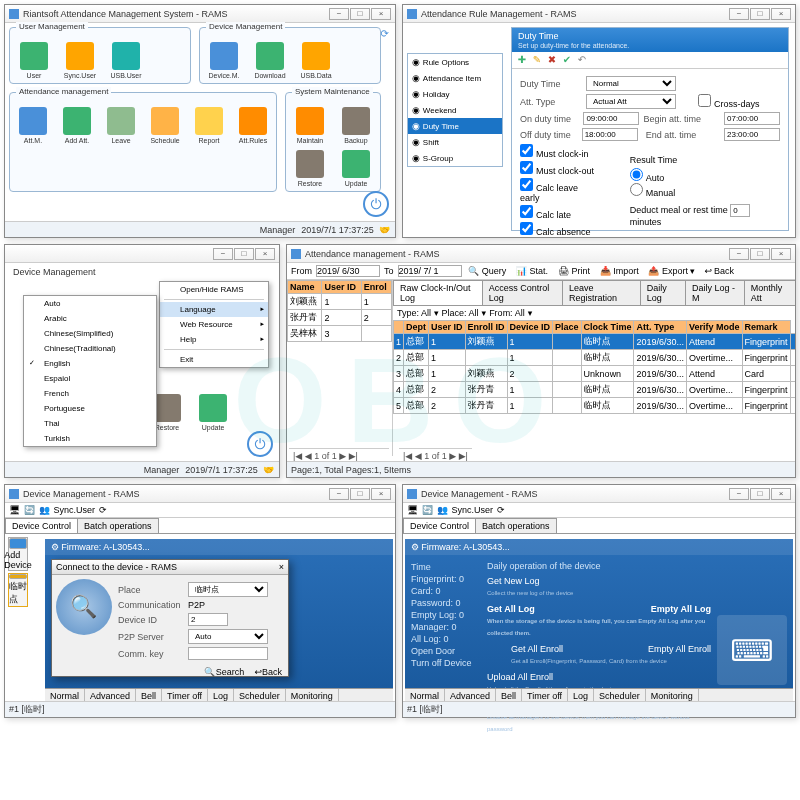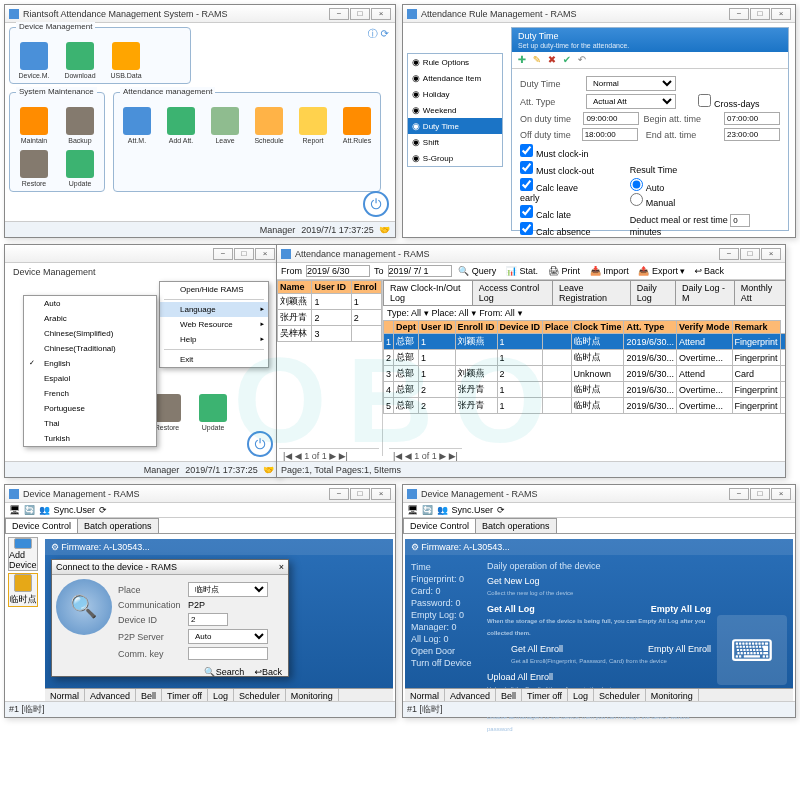--- a/index.html
+++ b/index.html
@@ -49,21 +49,21 @@
 table.grid{width:100%;border-collapse:collapse;font-size:7px}
 table.grid th,table.grid td{border:1px solid #bbb;padding:1px 2px;text-align:left;white-space:nowrap;overflow:hidden}
 table.grid th{background:#fdba74}
 tr.selrow td{background:#1b74c6;color:#fff}
 .pager{font-size:7px;padding:2px 4px;border-top:1px solid #ccc;color:#555}
 
 .bluepanel{background:linear-gradient(#2a6fb8,#1a5a9e);color:#fff;position:absolute}
 .bluepanel .hdr{font-size:8px;padding:3px 6px;background:rgba(255,255,255,.1)}
 .bluepanel .body{padding:6px;font-size:7px}
 .sidebtns{display:flex;flex-direction:column;gap:2px;padding:3px}
-.sidebtns div{width:30px;height:34px;border:1px solid #aaa;background:#f4f4f4;display:flex;flex-direction:column;align-items:center;justify-content:center;font-size:6px}
+.sidebtns div{width:20px;height:34px;border:1px solid #aaa;background:#f4f4f4;display:flex;flex-direction:column;align-items:center;justify-content:center;font-size:6px}
 .sidebtns .ic2{width:18px;height:18px;background:#3a8cd8;border-radius:2px;margin-bottom:1px}
 .bottabs{display:flex;font-size:7px;border-top:1px solid #999;background:#eee}
 .bottabs div{padding:2px 5px;border-right:1px solid #bbb}
 .dialog{position:absolute;background:#f0f0f0;border:1px solid #666;box-shadow:3px 3px 8px rgba(0,0,0,.4);z-index:30}
 .dialog .dt{background:linear-gradient(#fff,#e0e0e0);padding:2px 4px;font-size:8px;border-bottom:1px solid #aaa}
 .oplist{font-size:7px;color:#cfe3f7;line-height:12px}
 .oplist .op{cursor:default}
 </style>
 </head>
 <body>
@@ -76,85 +76,102 @@
   <div class="txt">Riantsoft Attendance Management System - RAMS</div>
   <div class="btns">
         <div>−</div>
         <div>□</div>
         <div>×</div>
       </div>
  </div>
  <div style="position:absolute;right:6px;top:22px;font-size:10px;color:#4a90d9">ⓘ ⟳</div>
  <div style="display:flex">
   <div class="group" style="width:182px">
+   <div class="gt">User Management</div>
+   <div class="icons" id="g-user">
+          <div class="iconbtn">
+            <div class="ic" style="background:#3cb371"></div>
+            <div class="lb">User</div>
+          </div>
+          <div class="iconbtn">
+            <div class="ic" style="background:#ffa500"></div>
+            <div class="lb">Sync.User</div>
+          </div>
+          <div class="iconbtn">
+            <div class="ic" style="background:#20b2aa"></div>
+            <div class="lb">USB.User</div>
+          </div>
+        </div>
+  </div>
+  <div class="group" style="width:182px">
    <div class="gt">Device Management</div>
    <div class="icons" id="g-dev">
           <div class="iconbtn">
             <div class="ic" style="background:#4a90d9"></div>
             <div class="lb">Device.M.</div>
           </div>
           <div class="iconbtn">
             <div class="ic" style="background:#3cb371"></div>
             <div class="lb">Download</div>
           </div>
           <div class="iconbtn">
             <div class="ic" style="background:#ffa500"></div>
             <div class="lb">USB.Data</div>
           </div>
         </div>
   </div>
  </div>
  <div style="display:flex">
+  <div class="group" style="width:268px">
+   <div class="gt">Attendance management</div>
+   <div class="icons" id="g-att">
+          <div class="iconbtn">
+            <div class="ic" style="background:#4a90d9"></div>
+            <div class="lb">Att.M.</div>
+          </div>
+          <div class="iconbtn">
+            <div class="ic" style="background:#3cb371"></div>
+            <div class="lb">Add Att.</div>
+          </div>
+          <div class="iconbtn">
+            <div class="ic" style="background:#8fbc8f"></div>
+            <div class="lb">Leave</div>
+          </div>
+          <div class="iconbtn">
+            <div class="ic" style="background:#ffb347"></div>
+            <div class="lb">Schedule</div>
+          </div>
+          <div class="iconbtn">
+            <div class="ic" style="background:#ffd24d"></div>
+            <div class="lb">Report</div>
+          </div>
+          <div class="iconbtn">
+            <div class="ic" style="background:#ff8c00"></div>
+            <div class="lb">Att.Rules</div>
+          </div>
+        </div>
+  </div>
   <div class="group" style="width:96px">
    <div class="gt">System Maintenance</div>
    <div class="icons" id="g-sys" style="flex-wrap:wrap">
           <div class="iconbtn">
             <div class="ic" style="background:#ff8c00"></div>
             <div class="lb">Maintain</div>
           </div>
           <div class="iconbtn">
             <div class="ic" style="background:#847a6e"></div>
             <div class="lb">Backup</div>
           </div>
           <div class="iconbtn">
             <div class="ic" style="background:#847a6e"></div>
             <div class="lb">Restore</div>
           </div>
           <div class="iconbtn">
             <div class="ic" style="background:#3cb371"></div>
             <div class="lb">Update</div>
-          </div>
-        </div>
-  </div>
-  <div class="group" style="width:268px">
-   <div class="gt">Attendance management</div>
-   <div class="icons" id="g-att">
-          <div class="iconbtn">
-            <div class="ic" style="background:#4a90d9"></div>
-            <div class="lb">Att.M.</div>
-          </div>
-          <div class="iconbtn">
-            <div class="ic" style="background:#3cb371"></div>
-            <div class="lb">Add Att.</div>
-          </div>
-          <div class="iconbtn">
-            <div class="ic" style="background:#8fbc8f"></div>
-            <div class="lb">Leave</div>
-          </div>
-          <div class="iconbtn">
-            <div class="ic" style="background:#ffb347"></div>
-            <div class="lb">Schedule</div>
-          </div>
-          <div class="iconbtn">
-            <div class="ic" style="background:#ffd24d"></div>
-            <div class="lb">Report</div>
-          </div>
-          <div class="iconbtn">
-            <div class="ic" style="background:#ff8c00"></div>
-            <div class="lb">Att.Rules</div>
           </div>
         </div>
   </div>
  </div>
  <div class="powerbtn">⏻</div>
  <div class="statusbar">
   <span>Manager</span>
   <span>2019/7/1 17:37:25</span>
   <span>🤝</span>
  </div>
@@ -206,21 +223,21 @@
           <input type="text" style="width: 56px;" value="09:00:00">
     <span class="lbl" style="margin-left:0;width:80px">Begin att. time</span>
           <input type="text" style="width: 56px;" value="07:00:00">
         </div>
    <div class="row">
           <span class="lbl">Off duty time</span>
           <input type="text" style="width: 56px;" value="18:00:00">
     <span class="lbl" style="margin-left:4px;width:80px">End att. time</span>
           <input type="text" style="width: 56px;" value="23:00:00">
         </div>
-   <div class="row" style="align-items:flex-end">
+   <div class="row" style="align-items:center">
     <div style="display:flex;flex-direction:column;gap:2px">
      <label><input type="checkbox" checked="" style=""><span>Must clock-in</span></label>
      <label><input type="checkbox" checked="" style=""><span>Must clock-out</span></label>
      <label><input type="checkbox" checked="" style=""><span>Calc leave early</span></label>
      <label><input type="checkbox" checked="" style=""><span>Calc late</span></label>
      <label><input type="checkbox" checked="" style=""><span>Calc absence</span></label>
     </div>
     <div style="margin-left:28px">
      <div style="margin-bottom:3px">Result Time</div>
      <label><input type="radio" checked="" style=""><span>Auto</span></label><br>
@@ -274,21 +291,21 @@
       <div class="">Chinese(Traditional)</div>
       <div class="chk">English</div>
       <div class="">Espaiol</div>
       <div class="">French</div>
       <div class="">Portuguese</div>
       <div class="">Thai</div>
       <div class="">Turkish</div>
     </div>
 </div>
 
-<div class="win" style="left:276px;top:244px;width:510px;height:234px">
+<div class="win" style="left:286px;top:244px;width:510px;height:234px">
  <div class="titlebar">
       <div class="ico"></div>
       <div class="txt">Attendance management - RAMS</div>
       <div class="btns">
         <div>−</div>
         <div>□</div>
         <div>×</div>
       </div>
     </div>
  <div class="toolbar">

